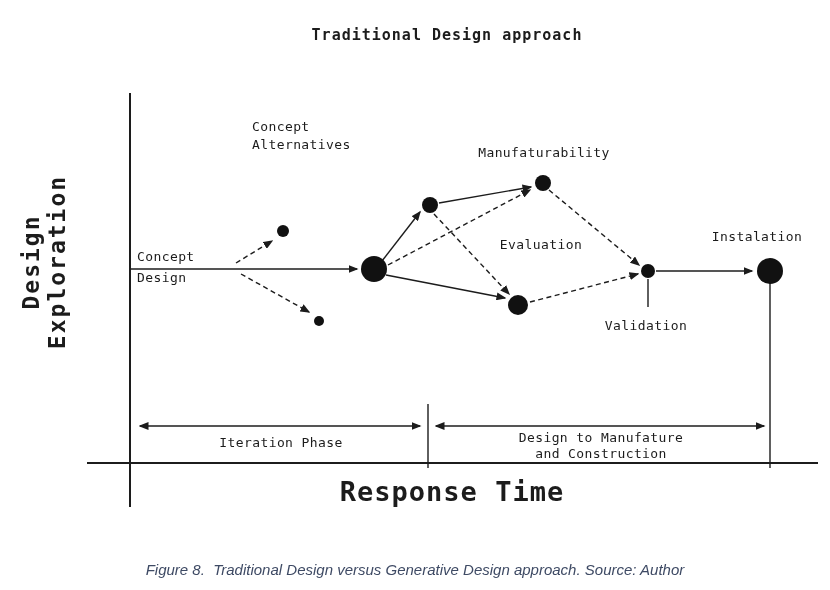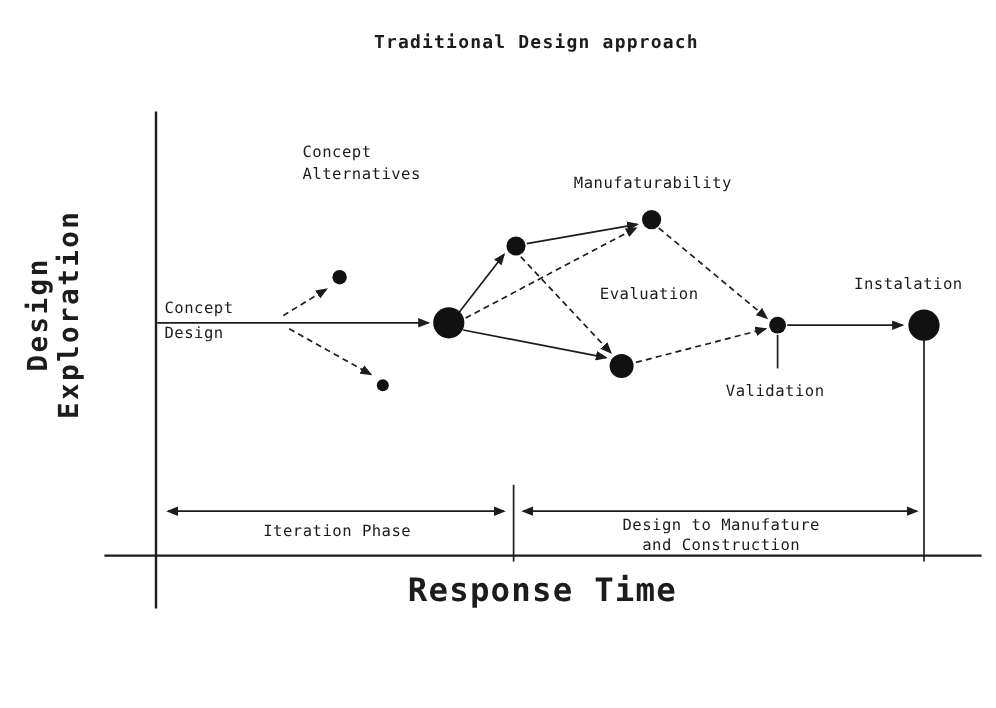--- a/index.html
+++ b/index.html
@@ -108,14 +108,15 @@
 
     <text class="t mid" x="281" y="447">Iteration Phase</text>
     <g>
       <text class="t mid" x="601" y="442">Design to Manufature</text>
       <text class="t mid" x="601" y="458">and Construction</text>
     </g>
 
     <text class="axis-big response" x="452" y="501">Response Time</text>
   </svg>
 
+  <div class="caption">Figure 8.&nbsp; Traditional Design versus Generative Design approach. Source: Author</div>
 
 </div>
 
 </body></html>

